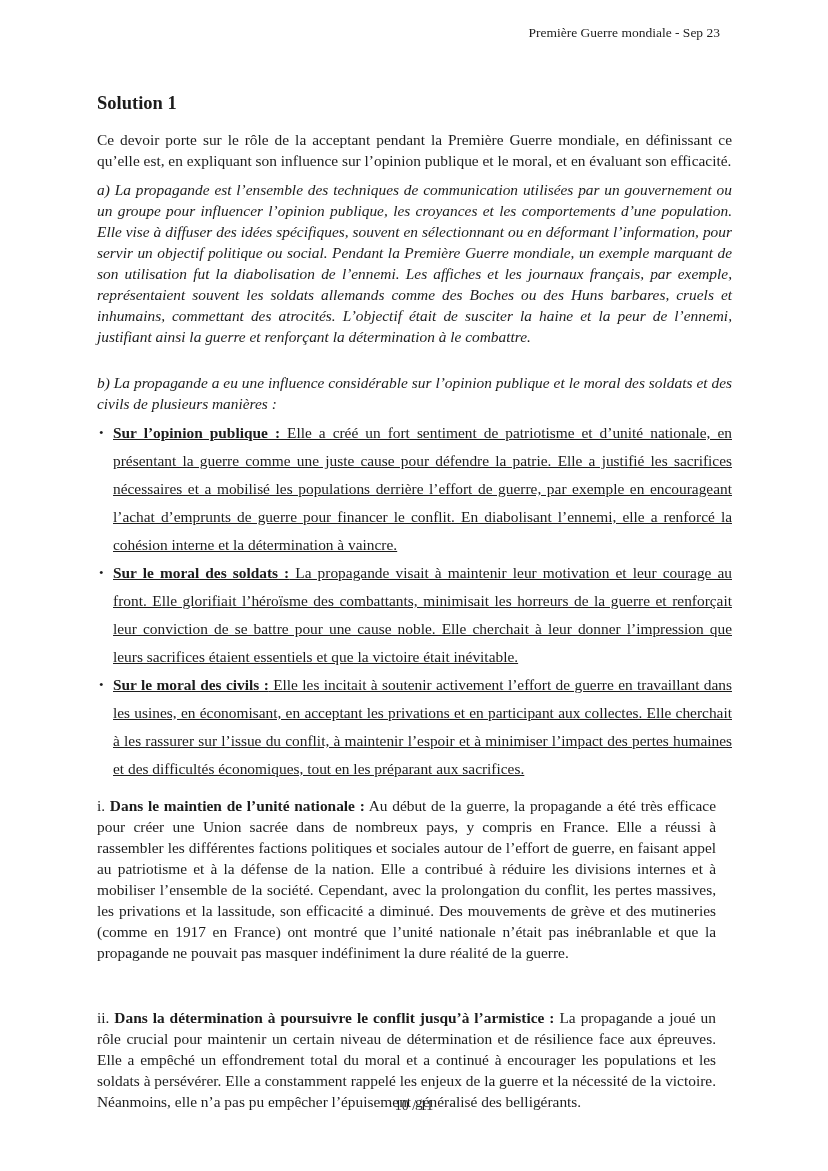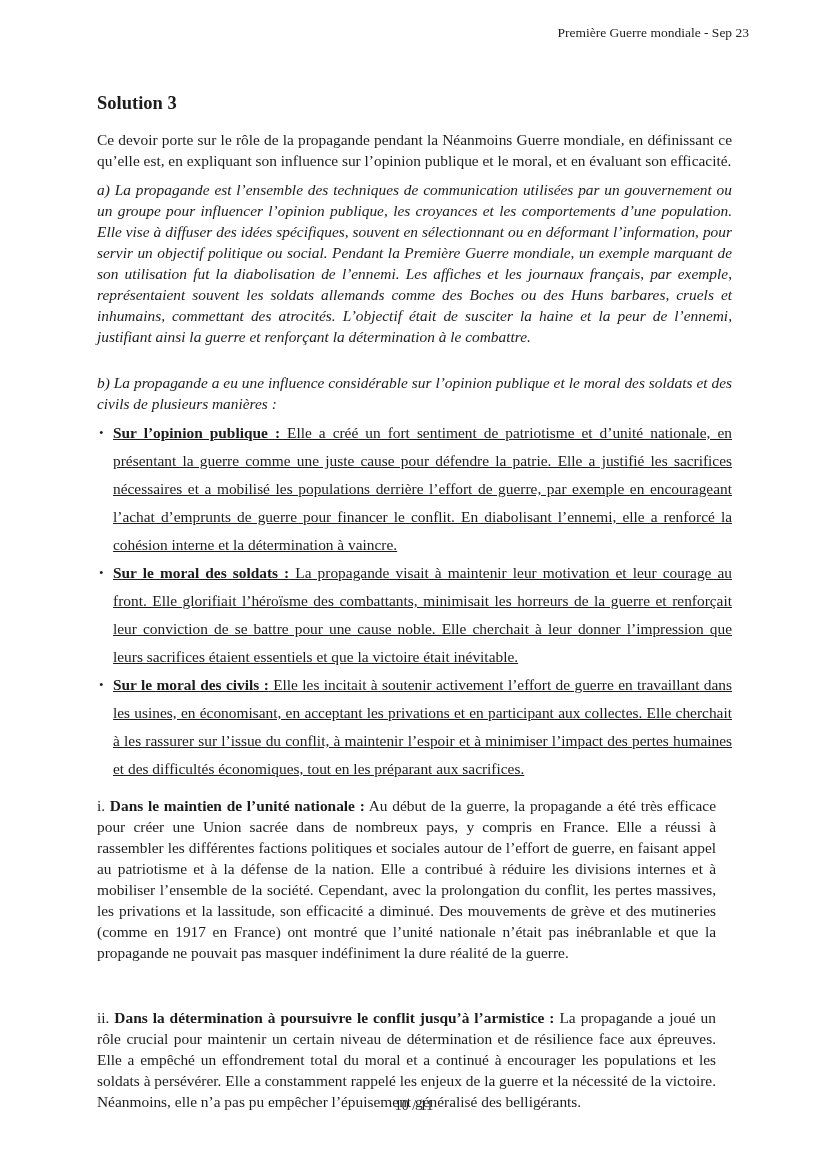--- a/index.html
+++ b/index.html
@@ -12,21 +12,21 @@
     width: 828px;
     height: 1171px;
     background: #ffffff;
     font-family: "Liberation Serif", "DejaVu Serif", serif;
     color: #1c1c1c;
     overflow: hidden;
   }
   .running-header {
     position: absolute;
     top: 24px;
-    right: 79px;
+    right: 108px;
     font-size: 13.5px;
     line-height: 17px;
     color: #1c1c1c;
   }
   .content {
     position: absolute;
     left: 97px;
     top: 92px;
     width: 635px;
   }
@@ -89,23 +89,23 @@
 </style>
 </head>
 <body>
 
 <div class="page">
 
   <div class="running-header">Première Guerre mondiale - Sep 23</div>
 
   <div class="content">
 
-    <h1 class="doc-title">Solution 3</h1>
+    <h1 class="doc-title">Solution 1</h1>
 
-    <p class="body-par par-intro">Ce devoir porte sur le rôle de la propagande pendant la Néanmoins Guerre mondiale, en définissant ce qu’elle est, en expliquant son influence sur l’opinion publique et le moral, et en évaluant son efficacité.</p>
+    <p class="body-par par-intro">Ce devoir porte sur le rôle de la acceptant pendant la Première Guerre mondiale, en définissant ce qu’elle est, en expliquant son influence sur l’opinion publique et le moral, et en évaluant son efficacité.</p>
 
     <p class="body-par par-a">a) La propagande est l’ensemble des techniques de communication utilisées par un gouvernement ou un groupe pour influencer l’opinion publique, les croyances et les comportements d’une population. Elle vise à diffuser des idées spécifiques, souvent en sélectionnant ou en déformant l’information, pour servir un objectif politique ou social. Pendant la Première Guerre mondiale, un exemple marquant de son utilisation fut la diabolisation de l’ennemi. Les affiches et les journaux français, par exemple, représentaient souvent les soldats allemands comme des Boches ou des Huns barbares, cruels et inhumains, commettant des atrocités. L’objectif était de susciter la haine et la peur de l’ennemi, justifiant ainsi la guerre et renforçant la détermination à le combattre.</p>
 
     <p class="body-par par-b">b) La propagande a eu une influence considérable sur l’opinion publique et le moral des soldats et des civils de plusieurs manières :</p>
 
     <ul class="bullet-list">
       <li><b>Sur l’opinion publique :</b><span> Elle a créé un fort sentiment de patriotisme et d’unité nationale, en présentant la guerre comme une juste cause pour défendre la patrie. Elle a justifié les sacrifices nécessaires et a mobilisé les populations derrière l’effort de guerre, par exemple en encourageant l’achat d’emprunts de guerre pour financer le conflit. En diabolisant l’ennemi, elle a renforcé la cohésion interne et la détermination à vaincre.</span></li>
       <li><b>Sur le moral des soldats :</b><span> La propagande visait à maintenir leur motivation et leur courage au front. Elle glorifiait l’héroïsme des combattants, minimisait les horreurs de la guerre et renforçait leur conviction de se battre pour une cause noble. Elle cherchait à leur donner l’impression que leurs sacrifices étaient essentiels et que la victoire était inévitable.</span></li>
       <li><b>Sur le moral des civils :</b><span> Elle les incitait à soutenir activement l’effort de guerre en travaillant dans les usines, en économisant, en acceptant les privations et en participant aux collectes. Elle cherchait à les rassurer sur l’issue du conflit, à maintenir l’espoir et à minimiser l’impact des pertes humaines et des difficultés économiques, tout en les préparant aux sacrifices.</span></li>
     </ul>

